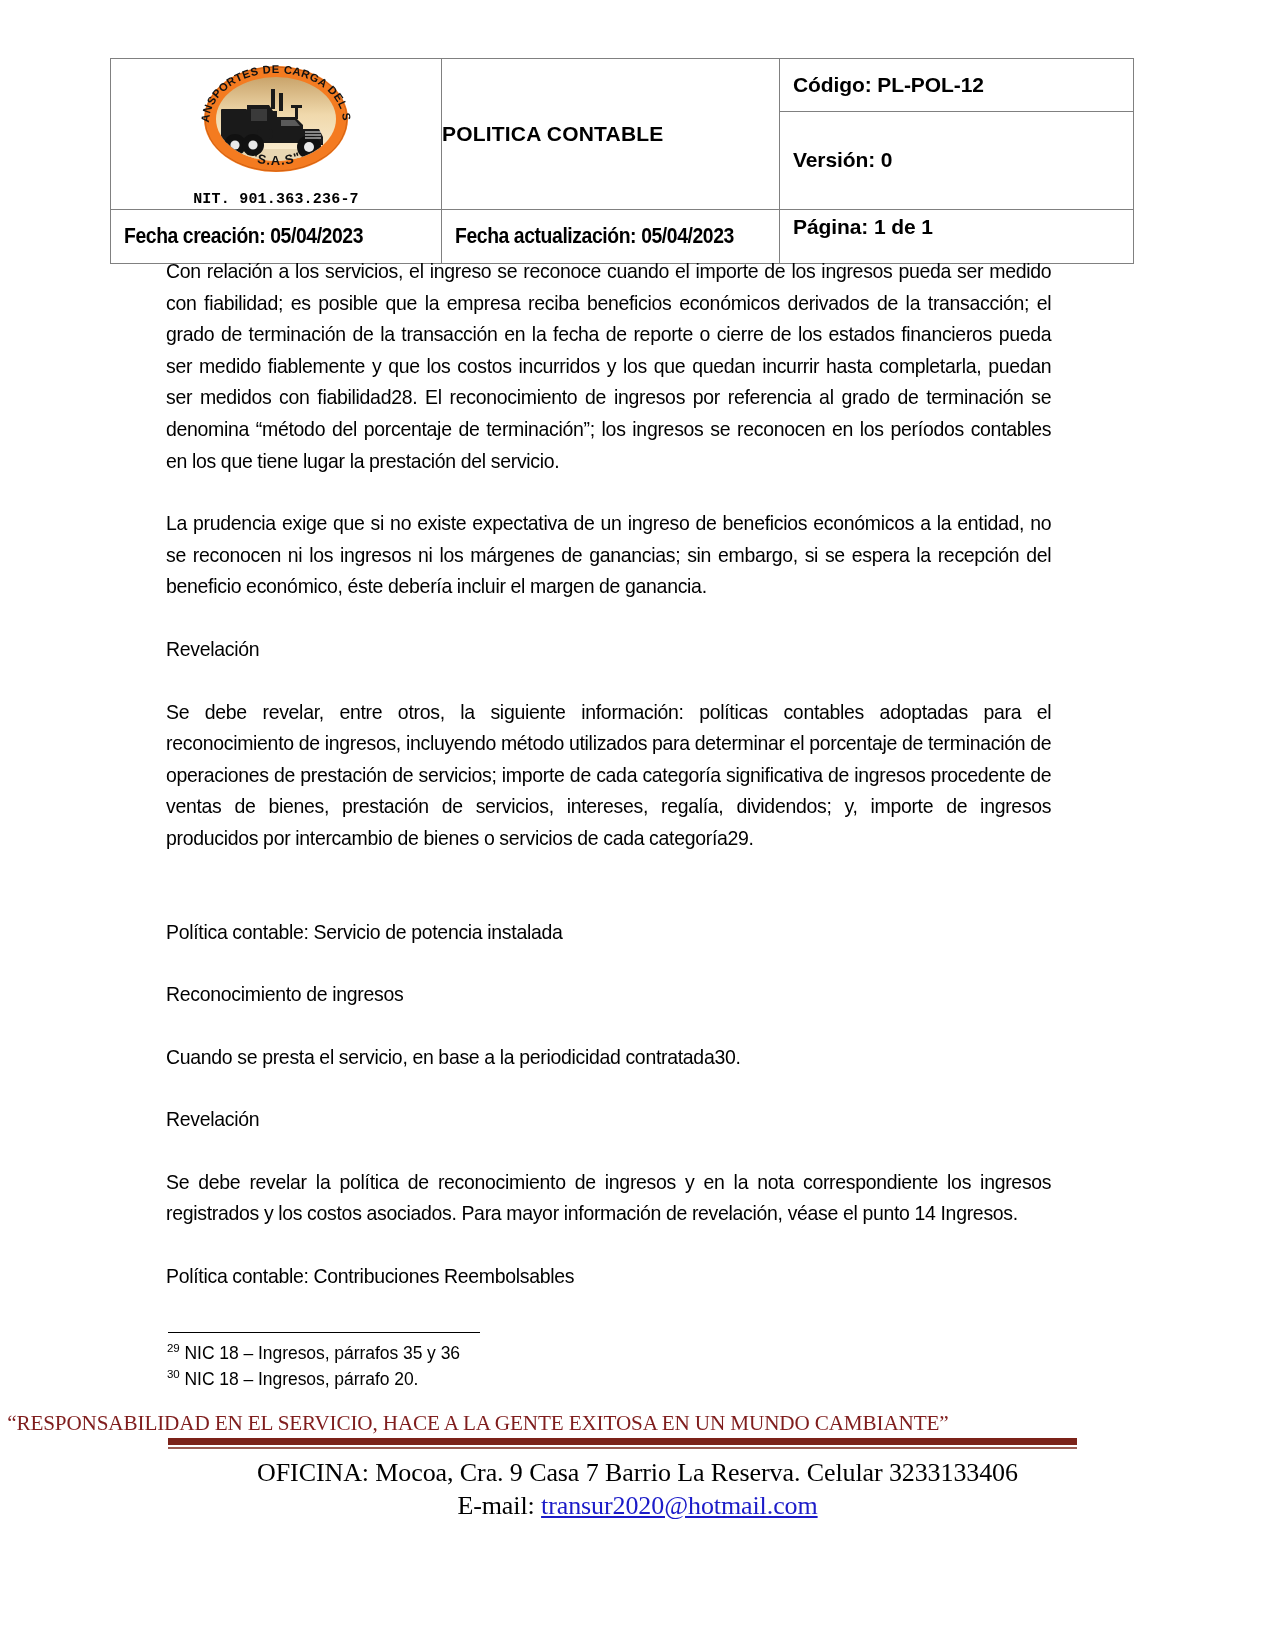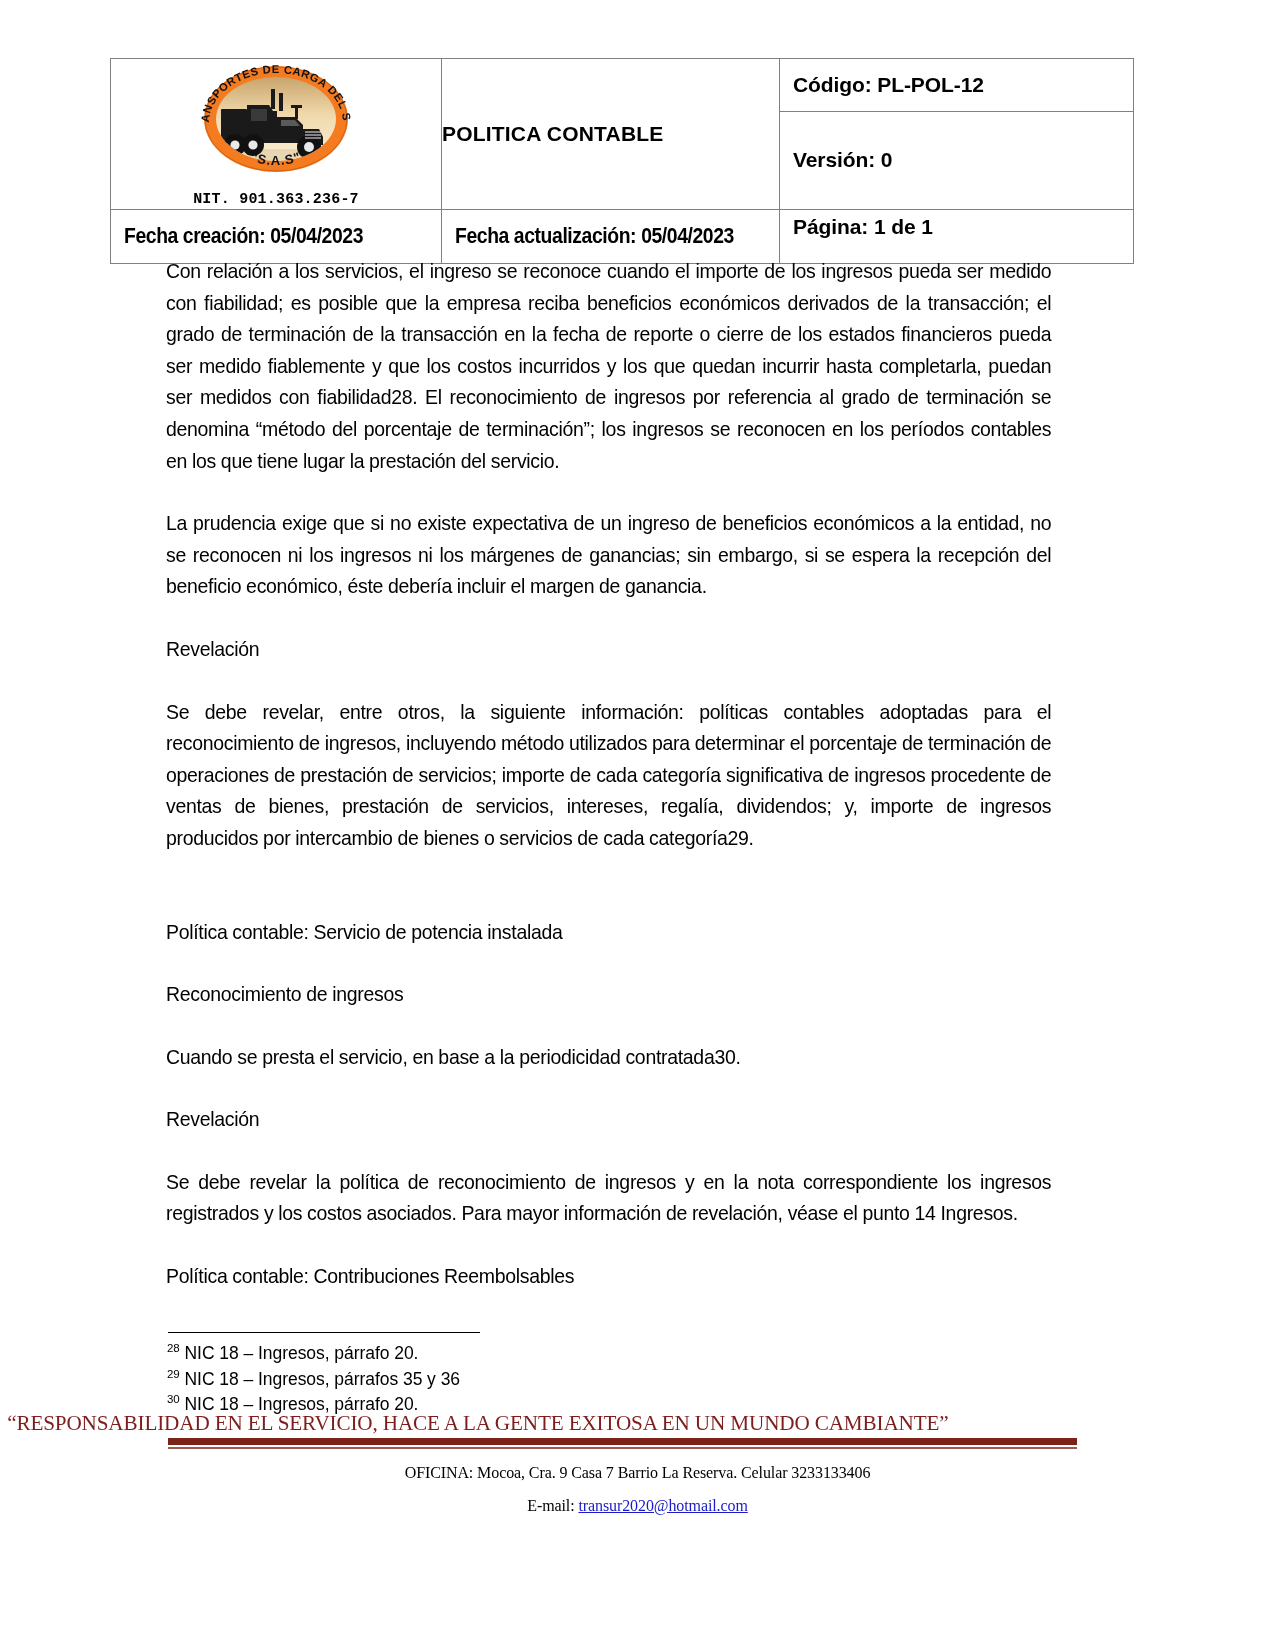--- a/index.html
+++ b/index.html
@@ -193,21 +193,21 @@
   }
   .footer-lines {
     position: absolute;
     left: 0;
     top: 1456px;
     width: 1275px;
     text-align: center;
   }
   .footer-line {
     font-family: "Liberation Serif", serif;
-    font-size: 16px;
+    font-size: 26px;
     line-height: 33px;
     color: #000000;
     letter-spacing: -0.1px;
   }
   .footer-line .mail-link {
     color: #1B1BC8;
     text-decoration: underline;
   }
 </style>
 </head>
@@ -346,24 +346,20 @@
 
     <p class="para">Se debe revelar la política de reconocimiento de ingresos y en la nota correspondiente los ingresos registrados y los costos asociados. Para mayor información de revelación, véase el punto 14 Ingresos.</p>
     <div class="gap-md"></div>
 
     <p class="para nojust">Política contable:  Contribuciones Reembolsables</p>
   </div>
 
   <div class="footnote-rule"></div>
   <div class="footnotes">
     <div class="fn">
-      <sup>28</sup>
-      <span>NIC 18 – Ingresos, párrafo 20.</span>
-    </div>
-    <div class="fn">
       <sup>29</sup>
       <span>NIC 18 – Ingresos, párrafos 35 y 36</span>
     </div>
     <div class="fn">
       <sup>30</sup>
       <span>NIC 18 – Ingresos, párrafo 20.</span>
     </div>
   </div>
 
   <div class="slogan">

